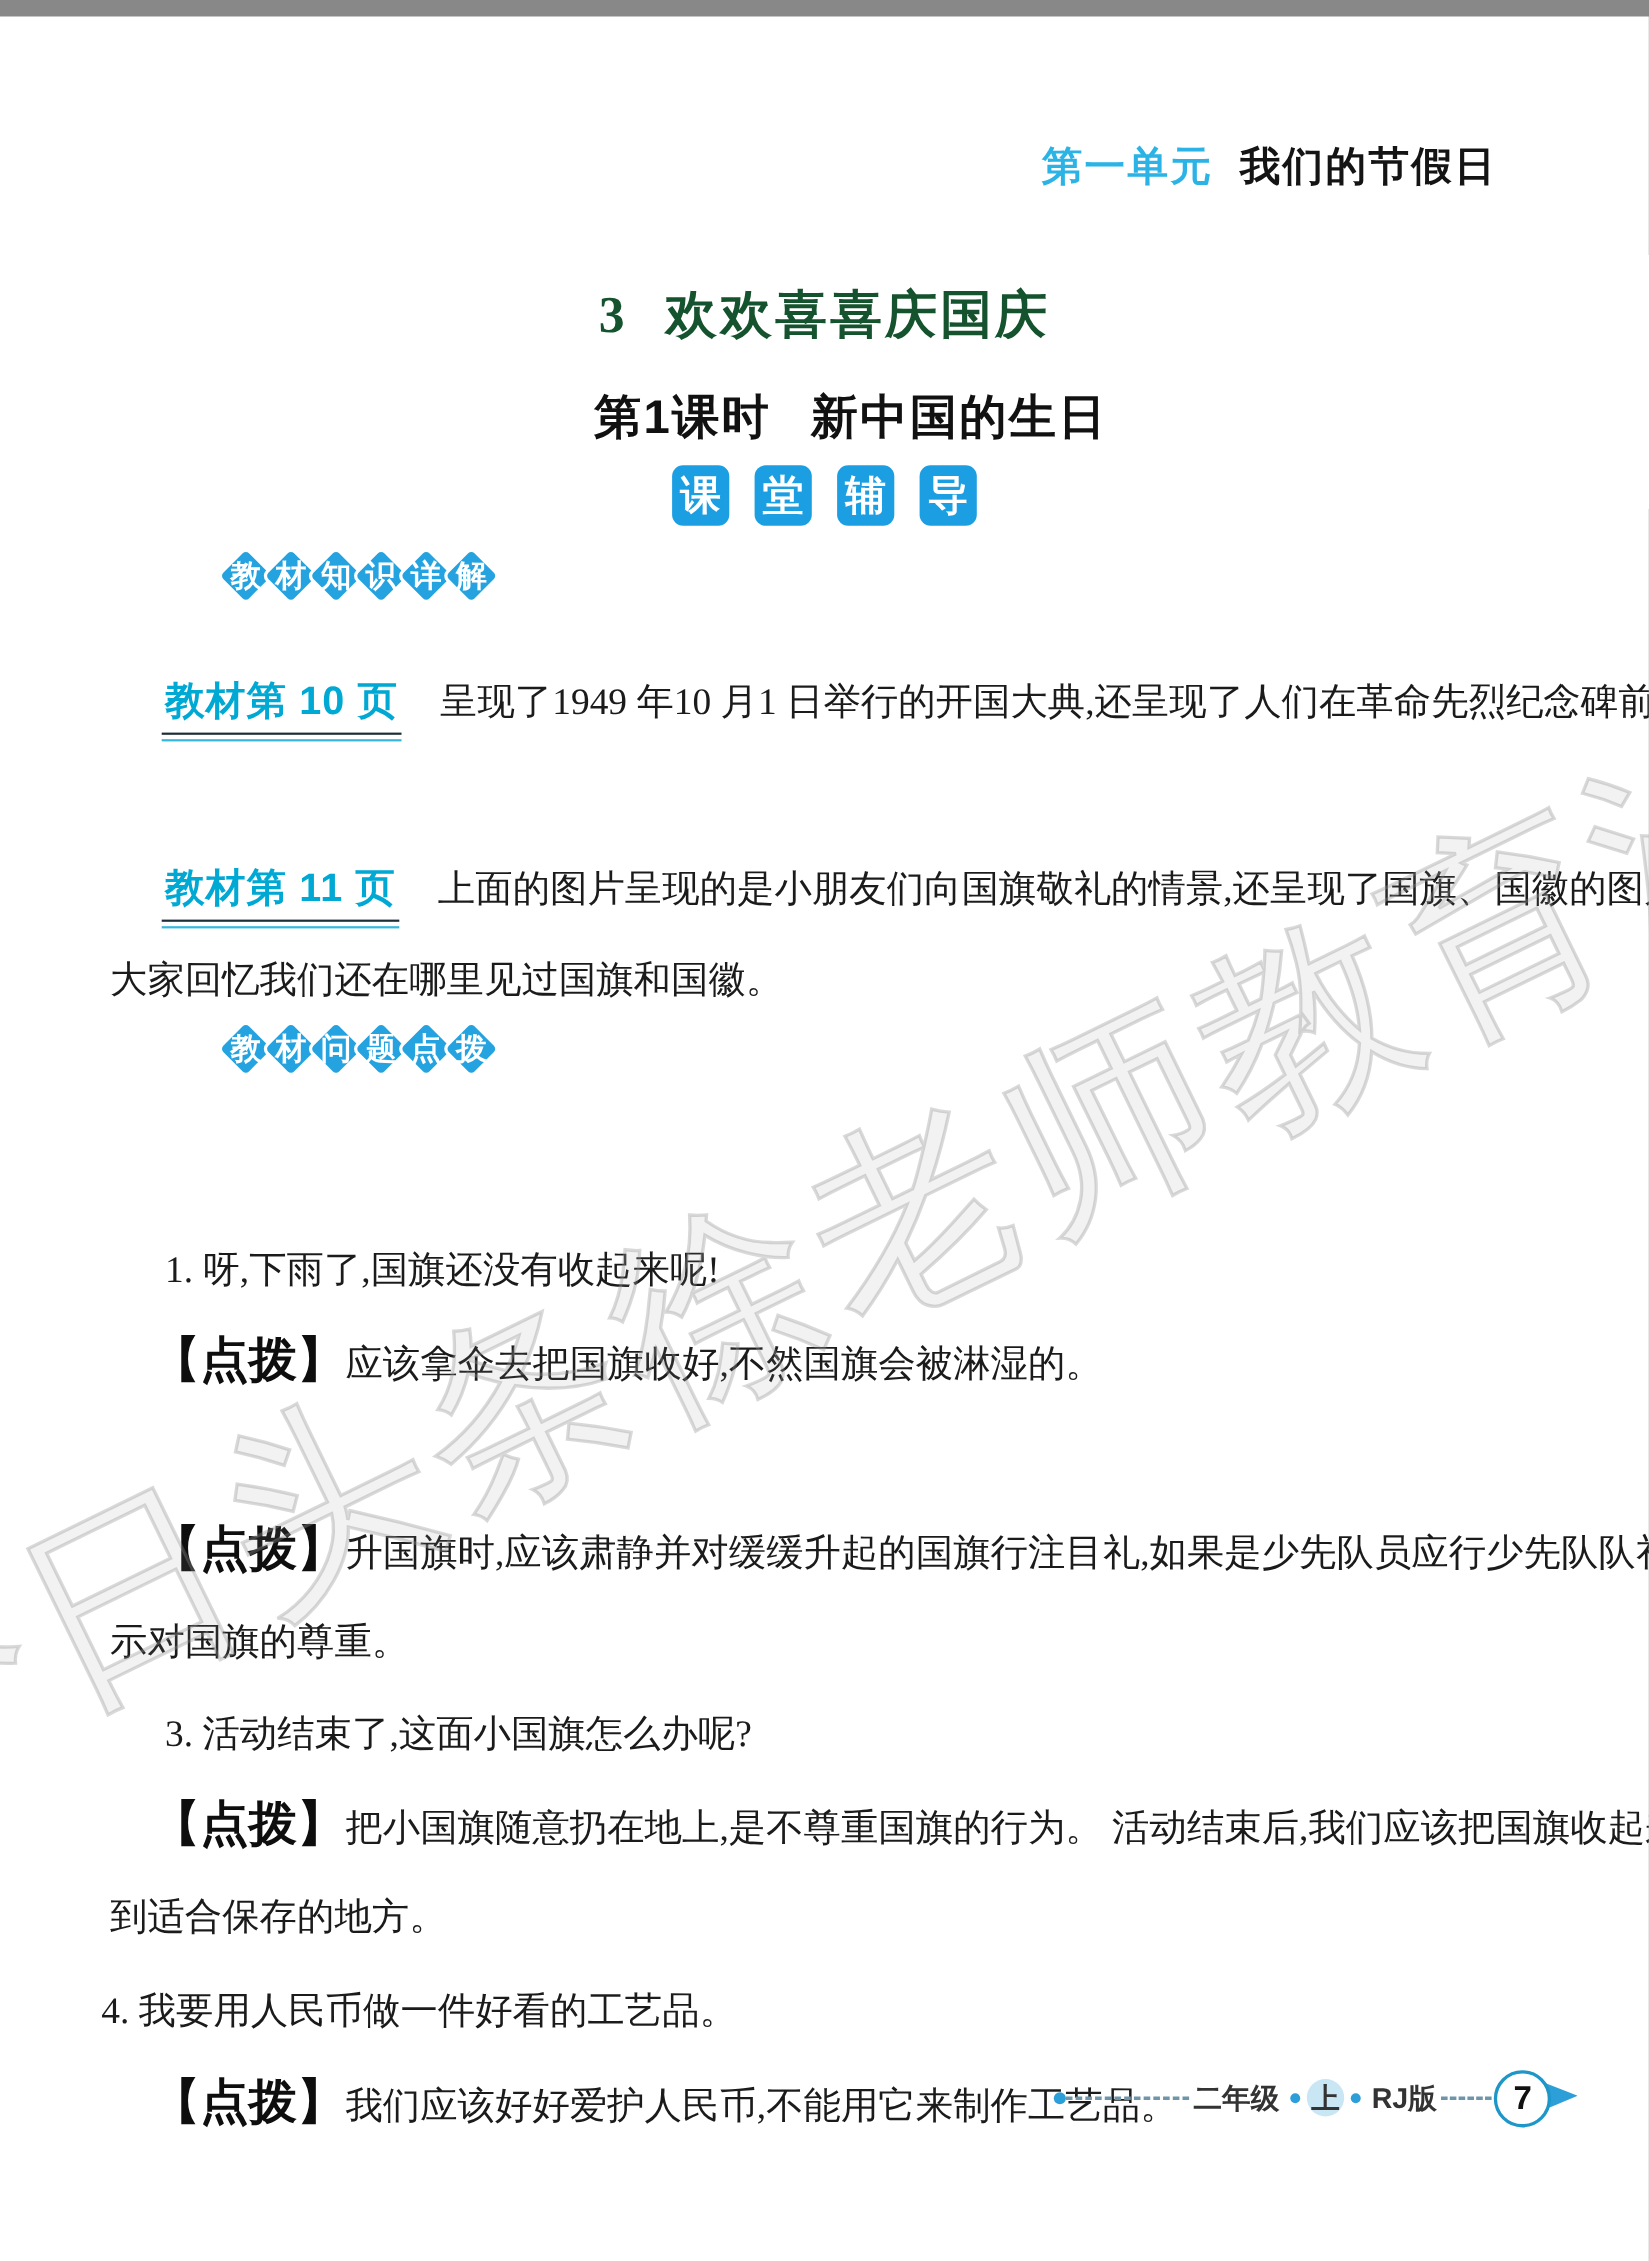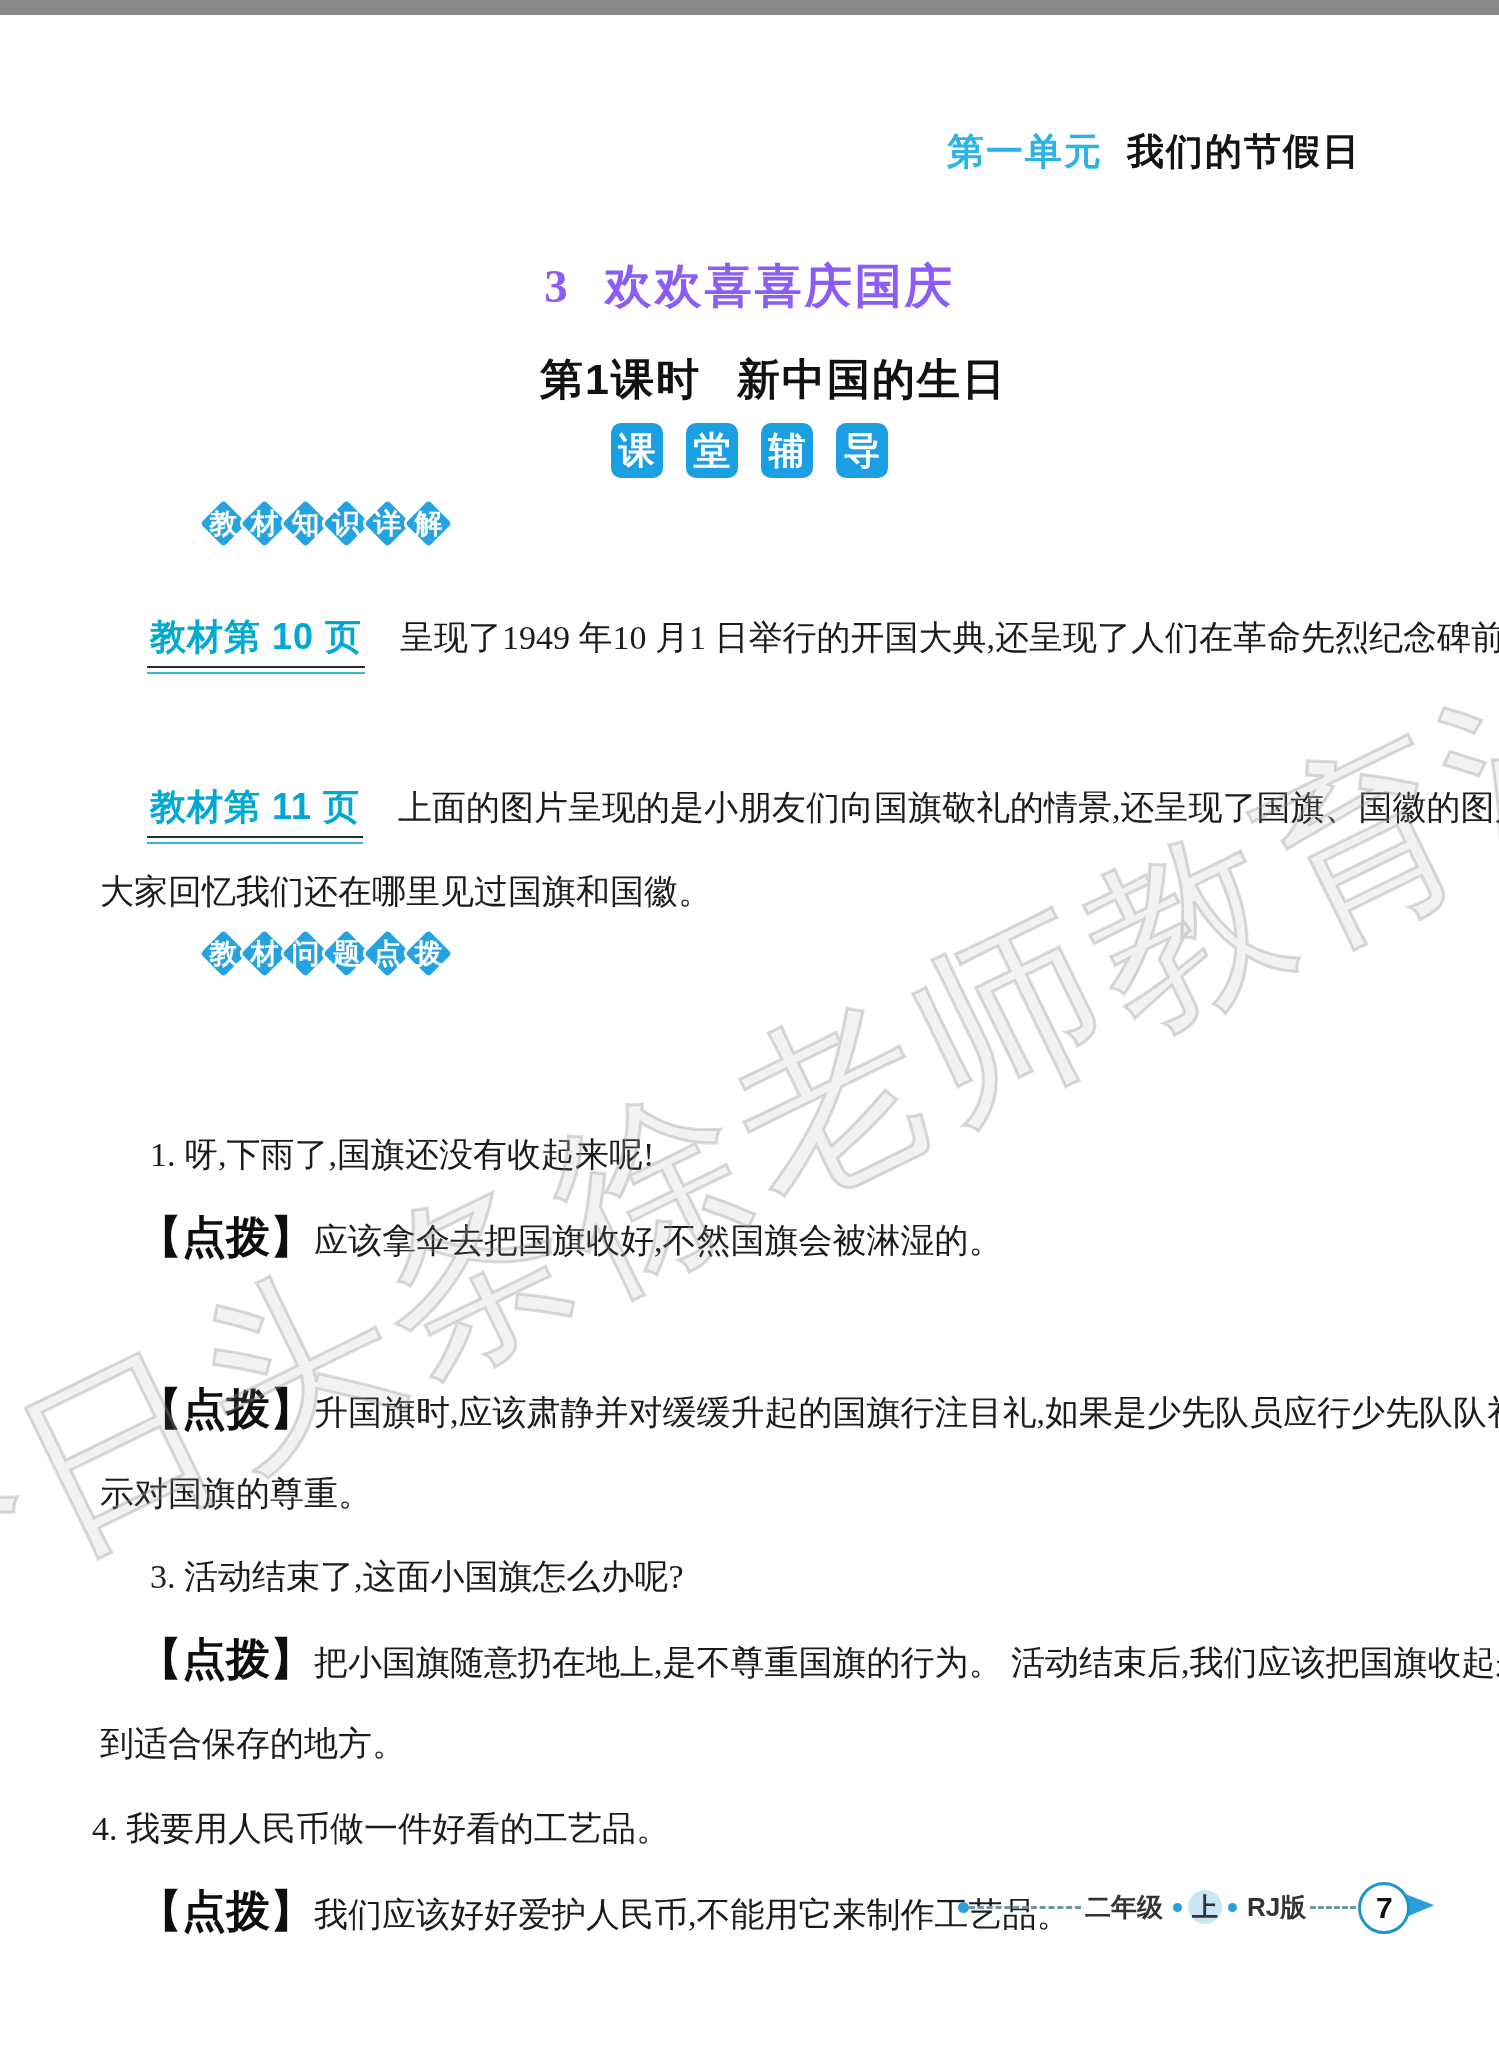--- a/index.html
+++ b/index.html
@@ -18,21 +18,21 @@
     font-family:"Liberation Sans", sans-serif;
     font-weight:bold; font-size:37px; letter-spacing:2px;
     white-space:nowrap;
   }
   .unit-label{color:#2bb3e6; margin-right:24px;}
   .unit-title{color:#141414;}
   
   .lesson-title{
     position:absolute; top:240px; left:0; right:0;
     text-align:center; font-family:"Liberation Sans", sans-serif;
-    font-weight:bold; font-size:47px; color:#8b5cf6; letter-spacing:3px;
+    font-weight:bold; font-size:47px; color:#14532d; letter-spacing:3px;
     white-space:nowrap;
   }
   .lesson-number{margin-right:34px; font-family:"Liberation Serif", serif;}
   .session-title{
     position:absolute; top:336px; left:0; right:0;
     text-align:center; font-family:"Liberation Sans", sans-serif;
     font-weight:bold; font-size:43px; color:#111; letter-spacing:2px;
     white-space:nowrap;
     padding-left:48px;
   }

